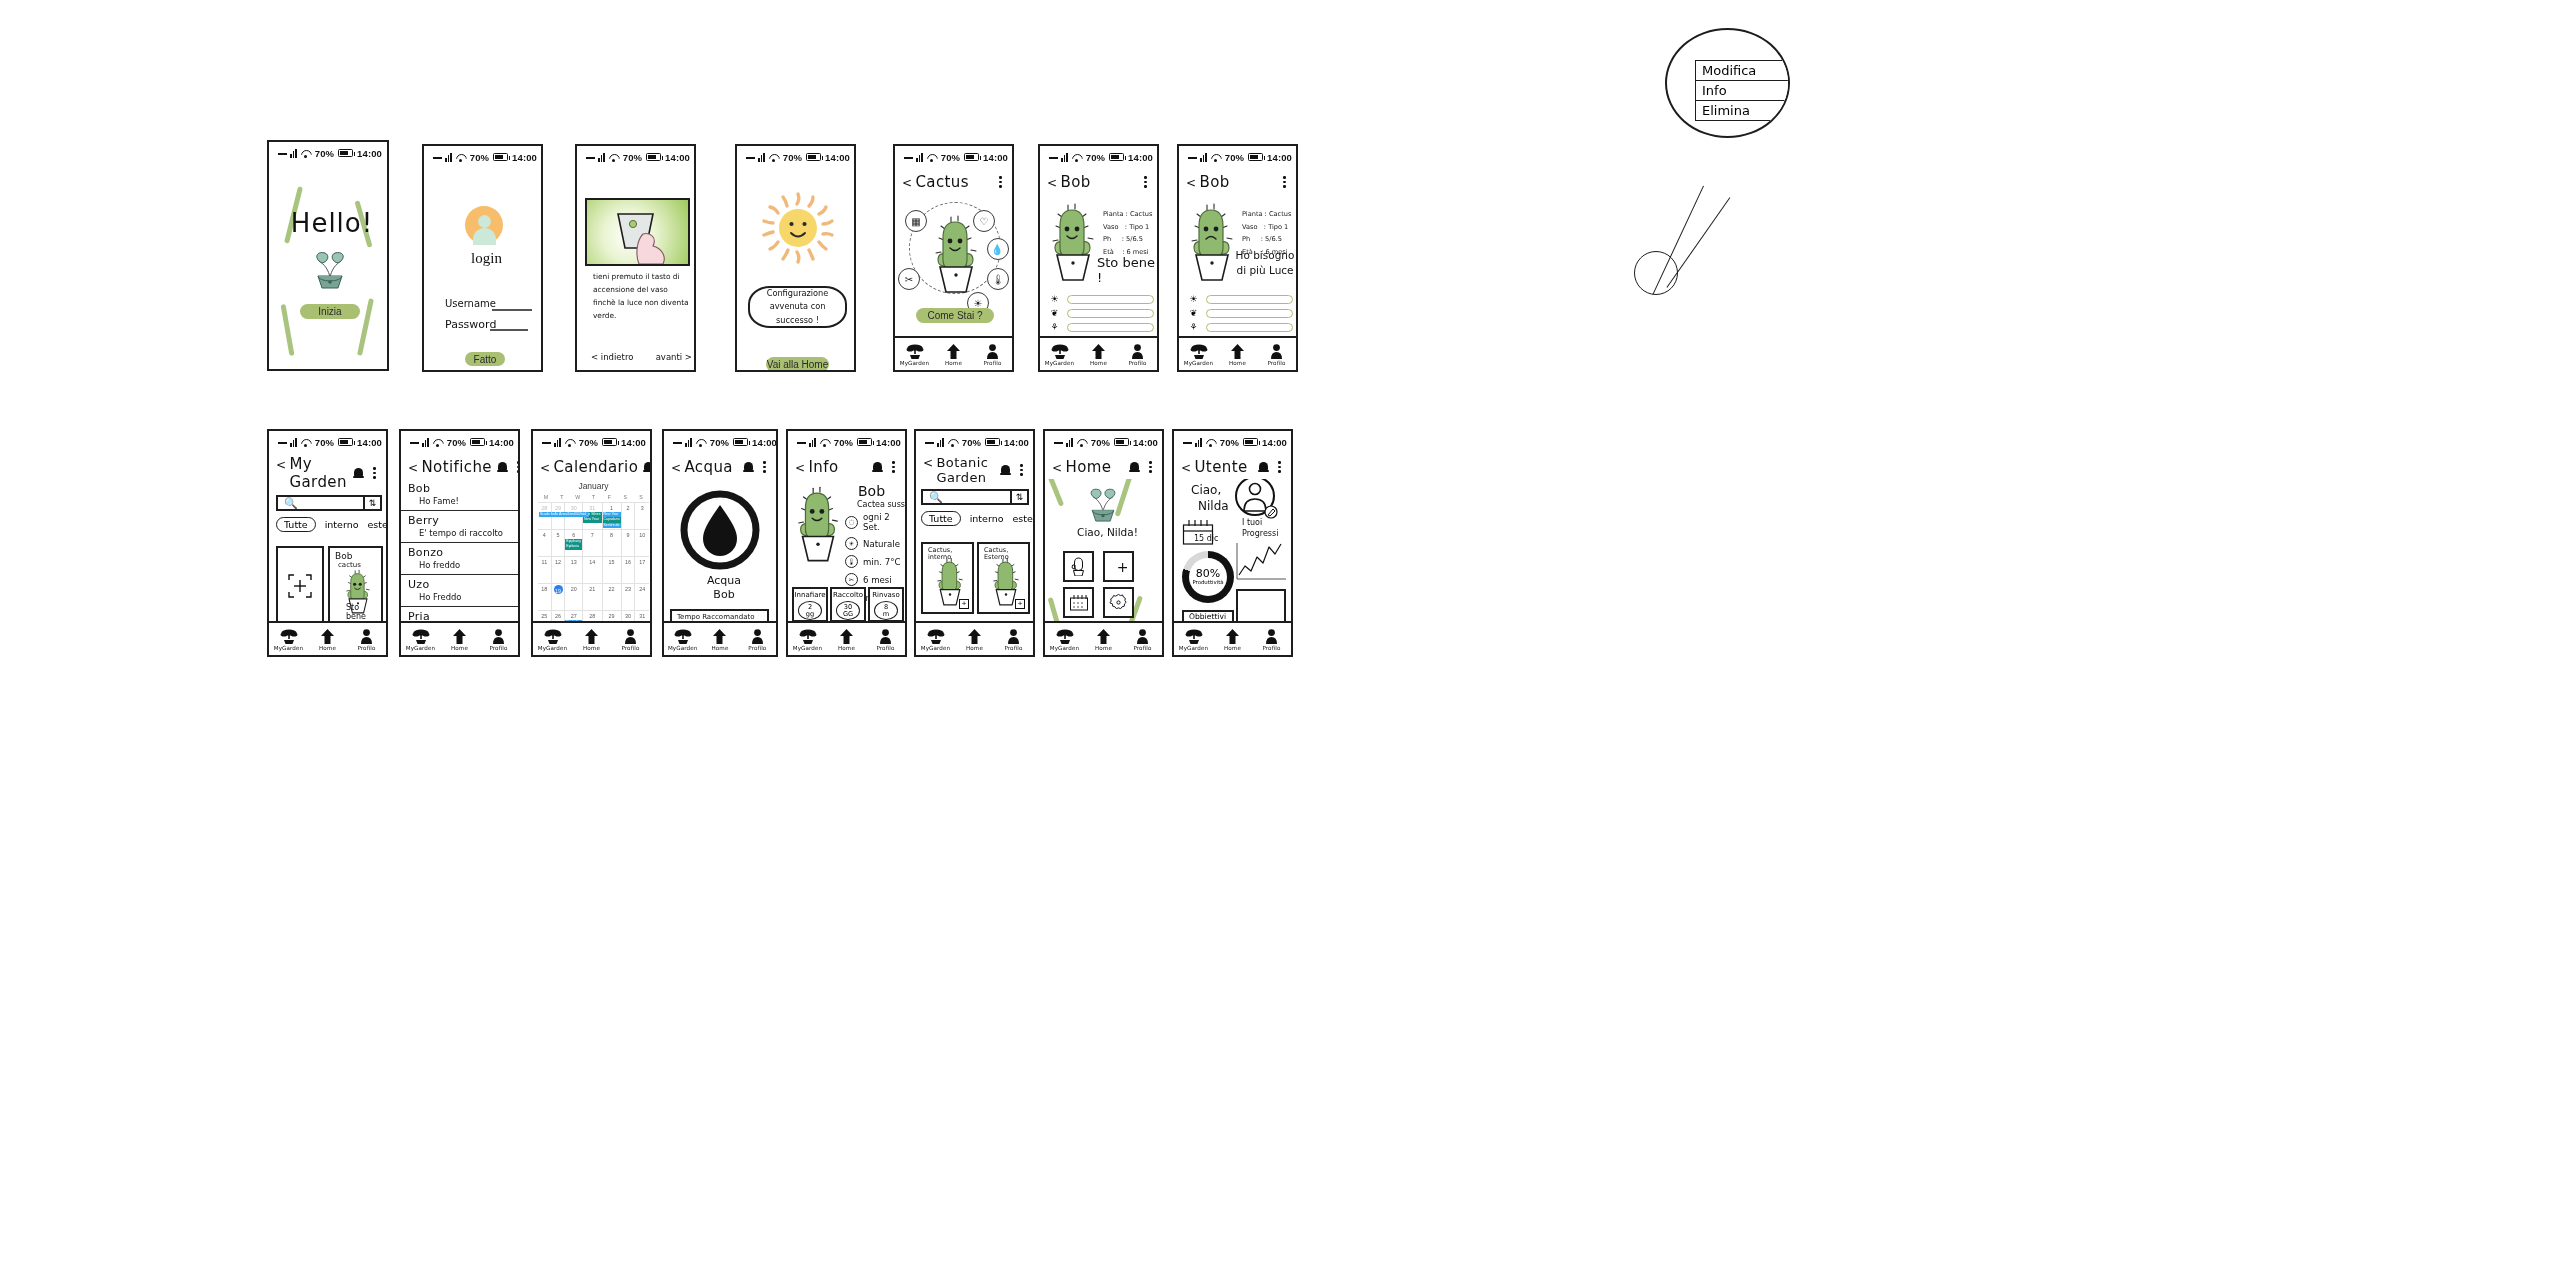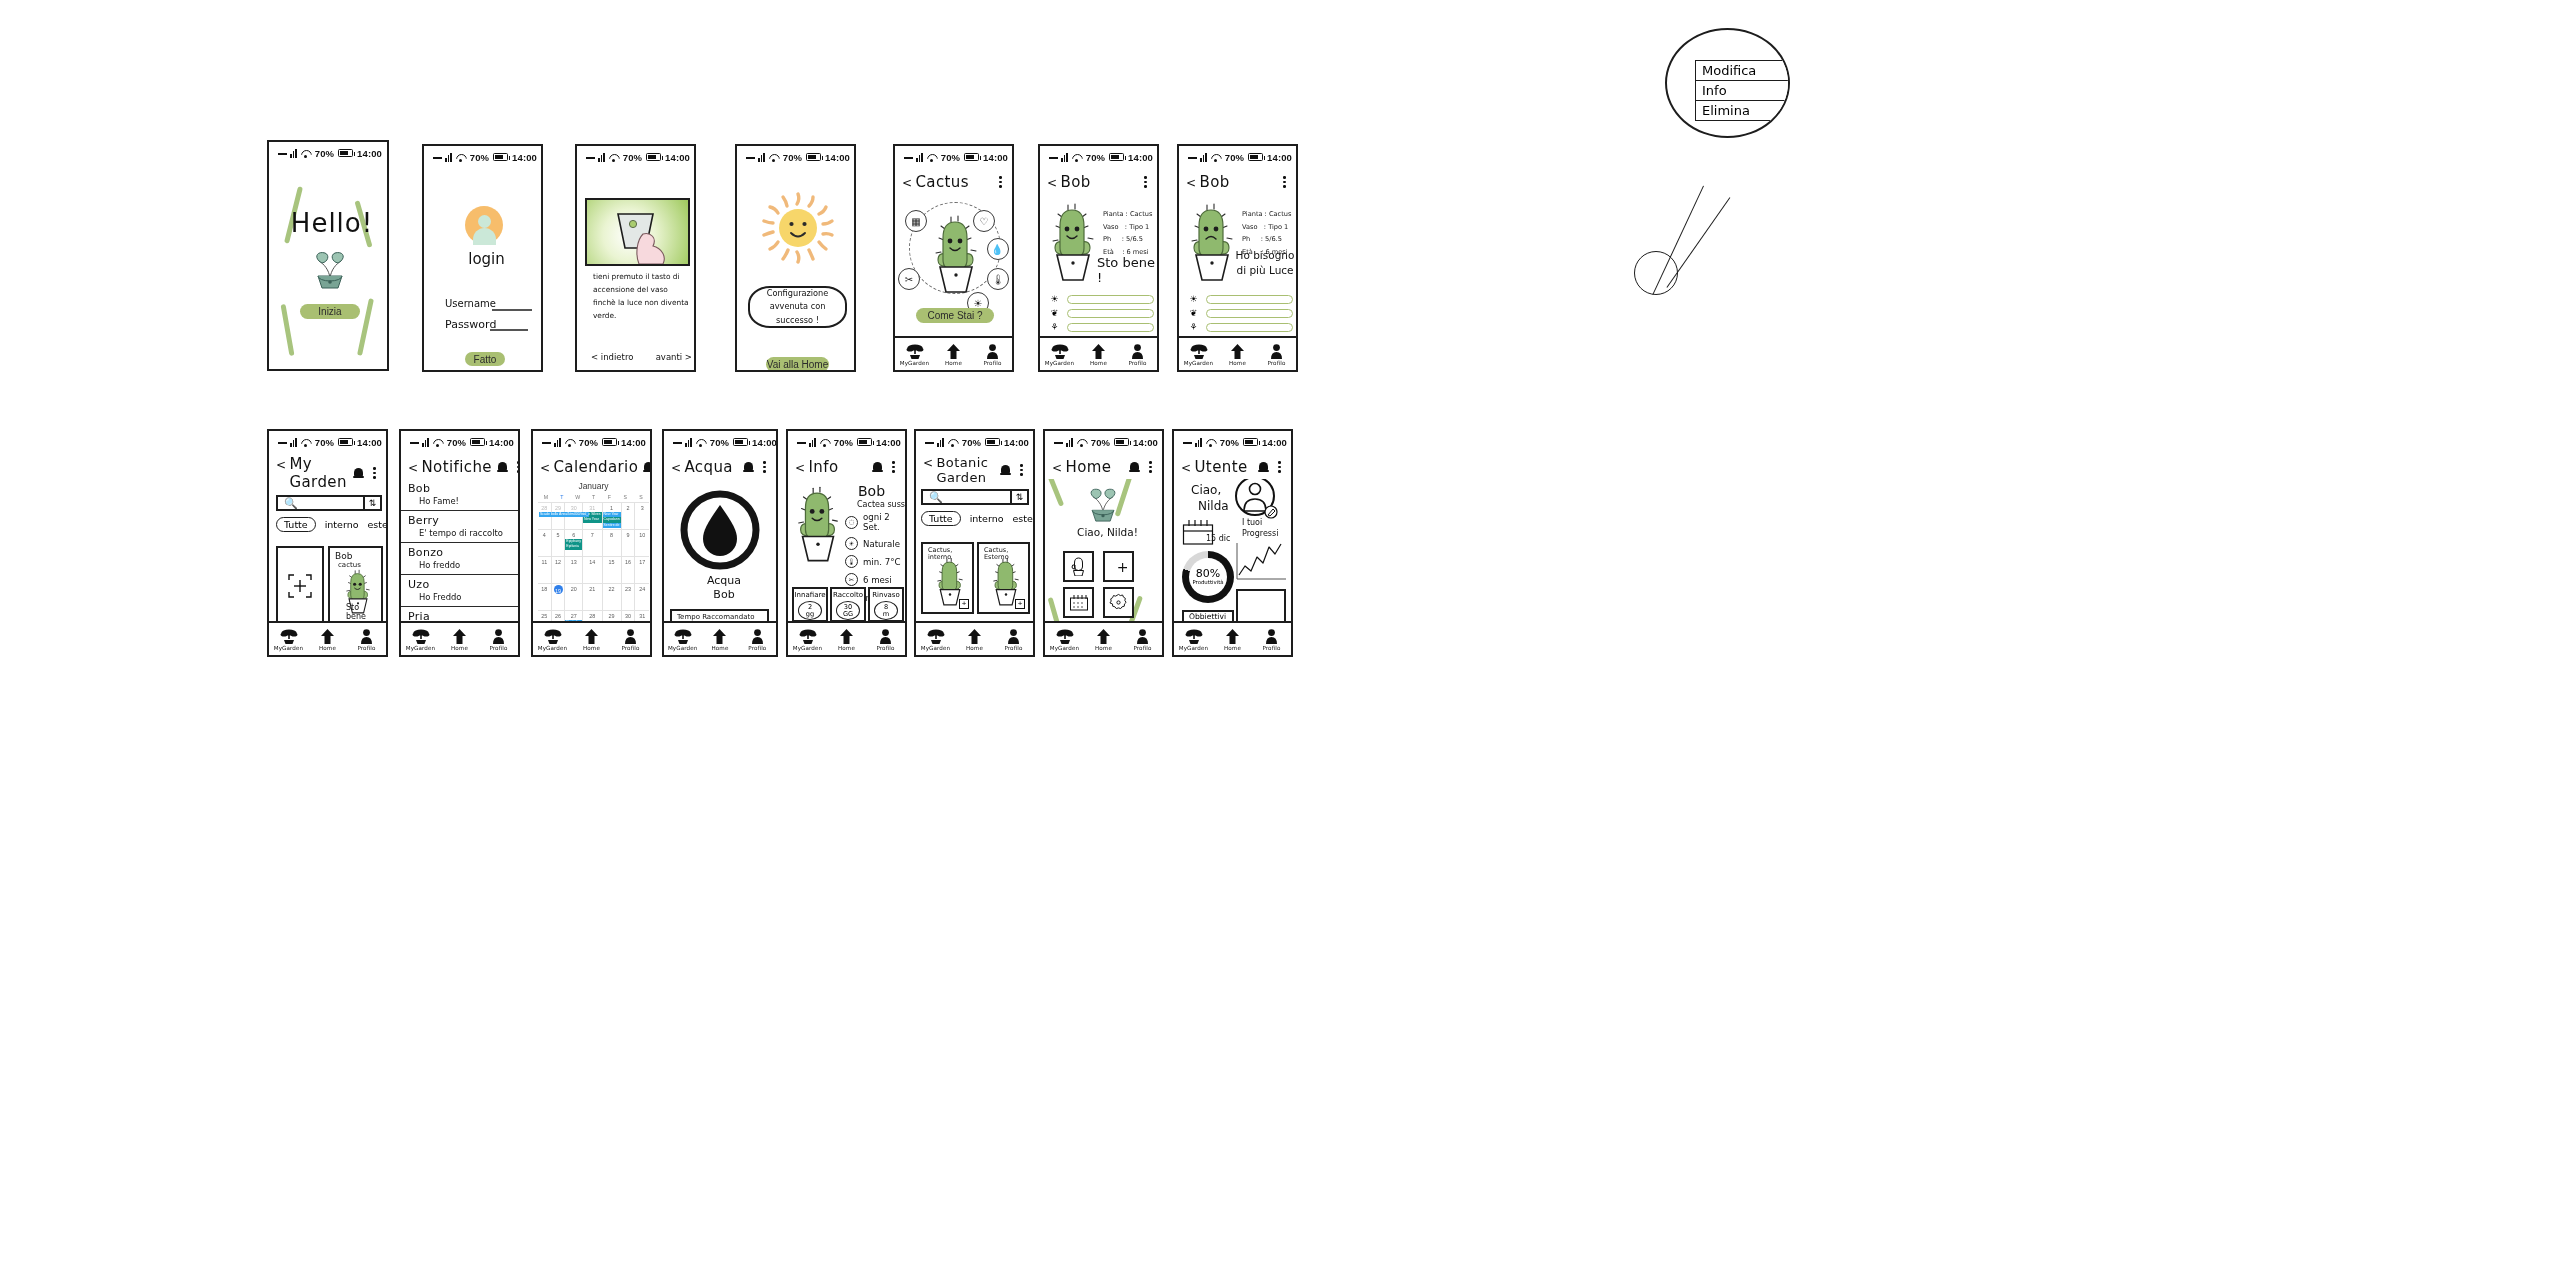--- a/index.html
+++ b/index.html
@@ -215,21 +215,21 @@
           <span class="battery">
             <span></span>
           </span>
           <span>14:00</span>
         </span>
     </div>
     <div class="screen">
       <div class="avatar-circle" style="left:41px;top:38px;width:38px;height:38px;"></div>
       <div class="avatar-head" style="left:54px;top:47px;width:13px;height:13px;"></div>
       <div class="avatar-body" style="left:49px;top:60px;width:23px;height:17px;"></div>
-      <div class="hw" style="position:absolute;left:0;top:82px;width:100%;text-align:center;font-size:15px;">login</div>
+      <div class="hw" style="position:absolute;left:0;top:82px;width:100%;text-align:center;font-size:15px;font-family:Liberation Serif, serif;">login</div>
       <div class="hw" style="position:absolute;left:13px;top:130px;font-size:10px;">Username</div>
       <div class="field-line" style="left:68px;top:141px;width:40px;"></div>
       <div class="hw" style="position:absolute;left:13px;top:150px;font-size:11px;">Password</div>
       <div class="field-line" style="left:66px;top:161px;width:38px;"></div>
       <div class="btn-green" style="position:absolute;left:41px;top:184px;width:40px;height:14px;">Fatto</div>
     </div>
   </div>
 
   <div class="phone" style="left:575px;top:144px;width:121px;height:228px;">
     <div class="statusbar">
@@ -1575,21 +1575,21 @@
       <svg style="position:absolute;left:8px;top:40px;" width="32" height="26" viewBox="0 0 32 26">
         <g stroke="#111" stroke-width="1.2" fill="none">
           <rect x="1.5" y="6" width="29" height="19"></rect>
           <path d="M7 1 V7"></path>
             <path d="M13 1 V7"></path>
             <path d="M19 1 V7"></path>
             <path d="M25 1 V7"></path>
             <path d="M1.5 12 H30.5"></path>
         </g>
       </svg>
-      <div class="hw" style="position:absolute;left:24px;top:55px;font-size:8px;">15 dic</div>
+      <div class="hw" style="position:absolute;left:12px;top:55px;font-size:8px;">15 dic</div>
       <div class="donut" style="left:8px;top:72px;width:52px;height:52px;">
         <span class="lbl">
           <span style="font-size:11px;display:block;">80%</span>
           <span style="font-size:5.4px;display:block;">Produttività</span>
         </span>
       </div>
       <div class="hw" style="position:absolute;left:60px;top:39px;width:52px;font-size:8px;line-height:1.35;">I tuoi Progressi</div>
       <svg style="position:absolute;left:60px;top:62px;" width="54" height="42" viewBox="0 0 54 42">
         <path d="M3 2 V38 H52" stroke="#555" stroke-width="1" fill="none"></path>
         <polyline points="5,34 11,25 17,30 23,16 29,22 35,6 41,13 47,3" fill="none" stroke="#111" stroke-width="1.2" stroke-linejoin="round"></polyline>

